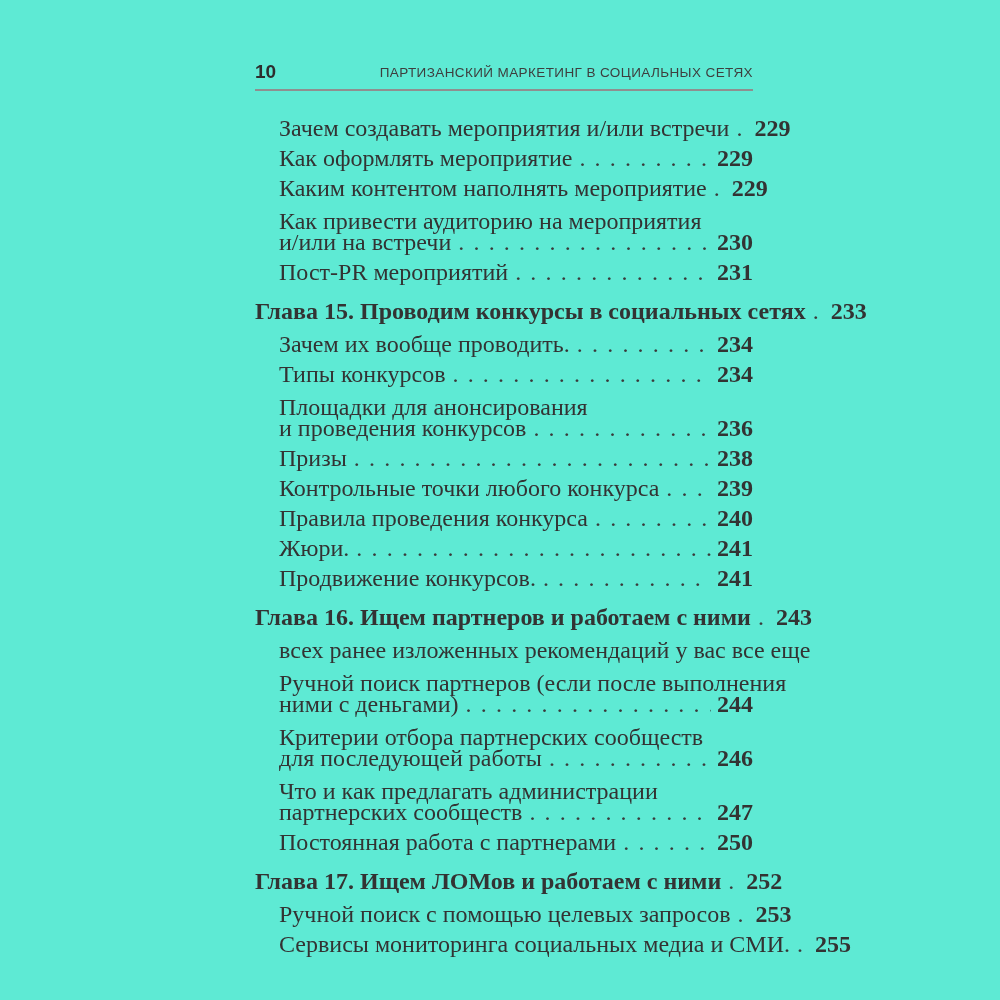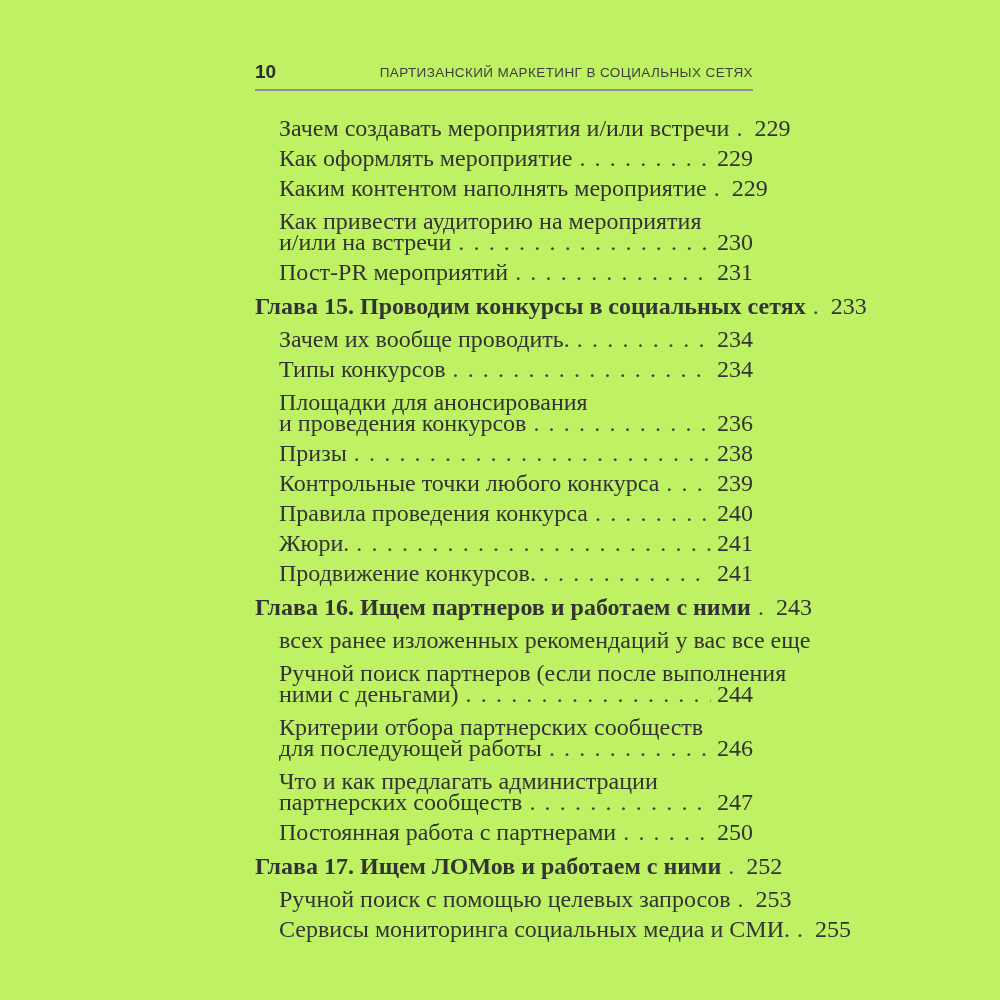--- a/index.html
+++ b/index.html
@@ -4,21 +4,21 @@
 <style>
   html, body {
     margin: 0;
     padding: 0;
     background: #ffffff;
   }
   .page {
     position: relative;
     width: 1000px;
     height: 1000px;
-    background: #bef264;
+    background: #5eead4;
     font-family: "Liberation Serif", "DejaVu Serif", serif;
     color: #333333;
     overflow: hidden;
   }
   .page-header {
     position: absolute;
     left: 255px;
     right: 247px;
     top: 62px;
     display: flex;
@@ -57,21 +57,21 @@
   }
   .toc-entry {
     font-size: 24px;
     line-height: 21px;
     margin-bottom: 9px;
   }
   .toc-entry.sub {
     padding-left: 24px;
   }
   .toc-entry.chapter {
-    margin-top: 13px;
+    margin-top: 18px;
     margin-bottom: 12px;
   }
   .toc-entry.chapter .toc-label,
   .toc-entry.chapter .toc-line-plain {
     font-weight: bold;
   }
   .toc-line-plain {
     white-space: nowrap;
     margin-top: 12px;
   }
@@ -93,21 +93,21 @@
   }
   .dot-leader::after {
     content: ". . . . . . . . . . . . . . . . . . . . . . . . . . . . . . . . . . . . . . . . . . . . . . . . . . . . . . . . . . . .";
     letter-spacing: 1.6px;
     color: #3a3a3a;
   }
   .toc-page-num {
     flex: 0 0 auto;
     min-width: 34px;
     text-align: right;
-    font-weight: normal;
+    font-weight: bold;
   }
 </style>
 </head>
 <body>
 
 <div class="page">
   <div class="page-header">
     <span class="page-number-head">10</span>
     <span class="running-title">ПАРТИЗАНСКИЙ МАРКЕТИНГ В СОЦИАЛЬНЫХ СЕТЯХ</span>
   </div>

